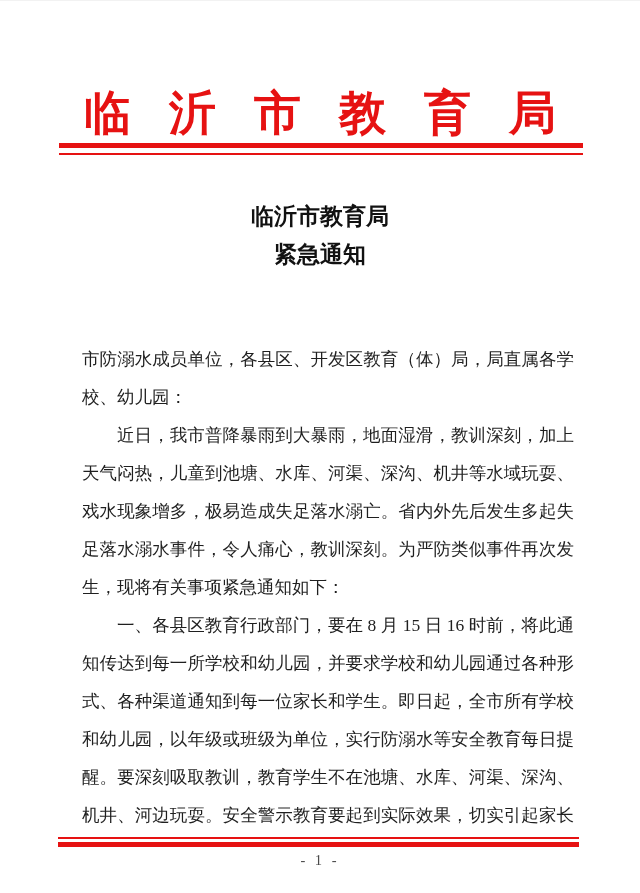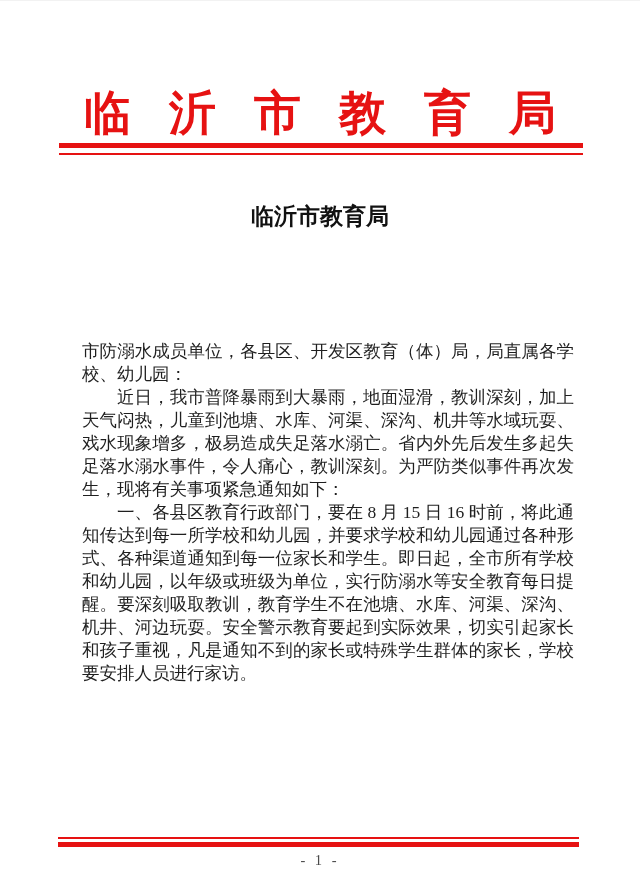--- a/index.html
+++ b/index.html
@@ -46,21 +46,21 @@
     line-height: 38px;
   }
   
   .body {
     position: absolute;
     top: 339px; left: 82px;
     width: 492px; height: 492px;
     overflow: hidden;
     color: var(--text);
     font-size: 17.5px;
-    line-height: 23px;
+    line-height: 38px;
     text-align: justify;
     text-justify: inter-ideograph;
   }
   .body p { margin: 0; }
   .body p.indent { text-indent: 2em; }
   .run.bold {
     font-weight: 400;
     
     font-family: "Liberation Sans", "DejaVu Sans", sans-serif;
   }
@@ -86,20 +86,21 @@
 
   <div class="agency">临沂市教育局</div>
 
   <div class="rule-top">
     <div class="thick"></div>
     <div class="thin"></div>
   </div>
 
   <div class="title">
     <div>临沂市教育局</div>
+    <div>紧急通知</div>
   </div>
 
   <div class="body">
       <p class=""><span class="run">市防溺水成员单位，各县区、开发区教育（体）局，局直属各学校、幼儿园：</span></p>
       <p class="indent"><span class="run">近日，我市普降暴雨到大暴雨，地面湿滑，教训深刻，加上天气闷热，儿童到池塘、水库、河渠、深沟、机井等水域玩耍、戏水现象增多，极易造成失足落水溺亡。省内外先后发生多起失足落水溺水事件，令人痛心，教训深刻。为严防类似事件再次发生，现将有关事项紧急通知如下：</span></p>
       <p class="indent"><span class="run bold">一、各县区教育行政部门，</span><span class="run">要在 8 月 15 日 16 时前，将此通知传达到每一所学校和幼儿园，并要求学校和幼儿园通过各种形式、各种渠道通知到每一位家长和学生。</span><span class="run bold">即日起，全市所有学校和幼儿园，以年级或班级为单位，实行防溺水等安全教育每日提醒。</span><span class="run">要深刻吸取教训，教育学生不在池塘、水库、河渠、深沟、机井、河边玩耍。安全警示教育要起到实际效果，切实引起家长和孩子重视，凡是通知不到的家长或特殊学生群体的家长，学校要安排人员进行家访。</span></p>
     </div>
 
   <div class="rule-bottom">
     <div class="thin"></div>

